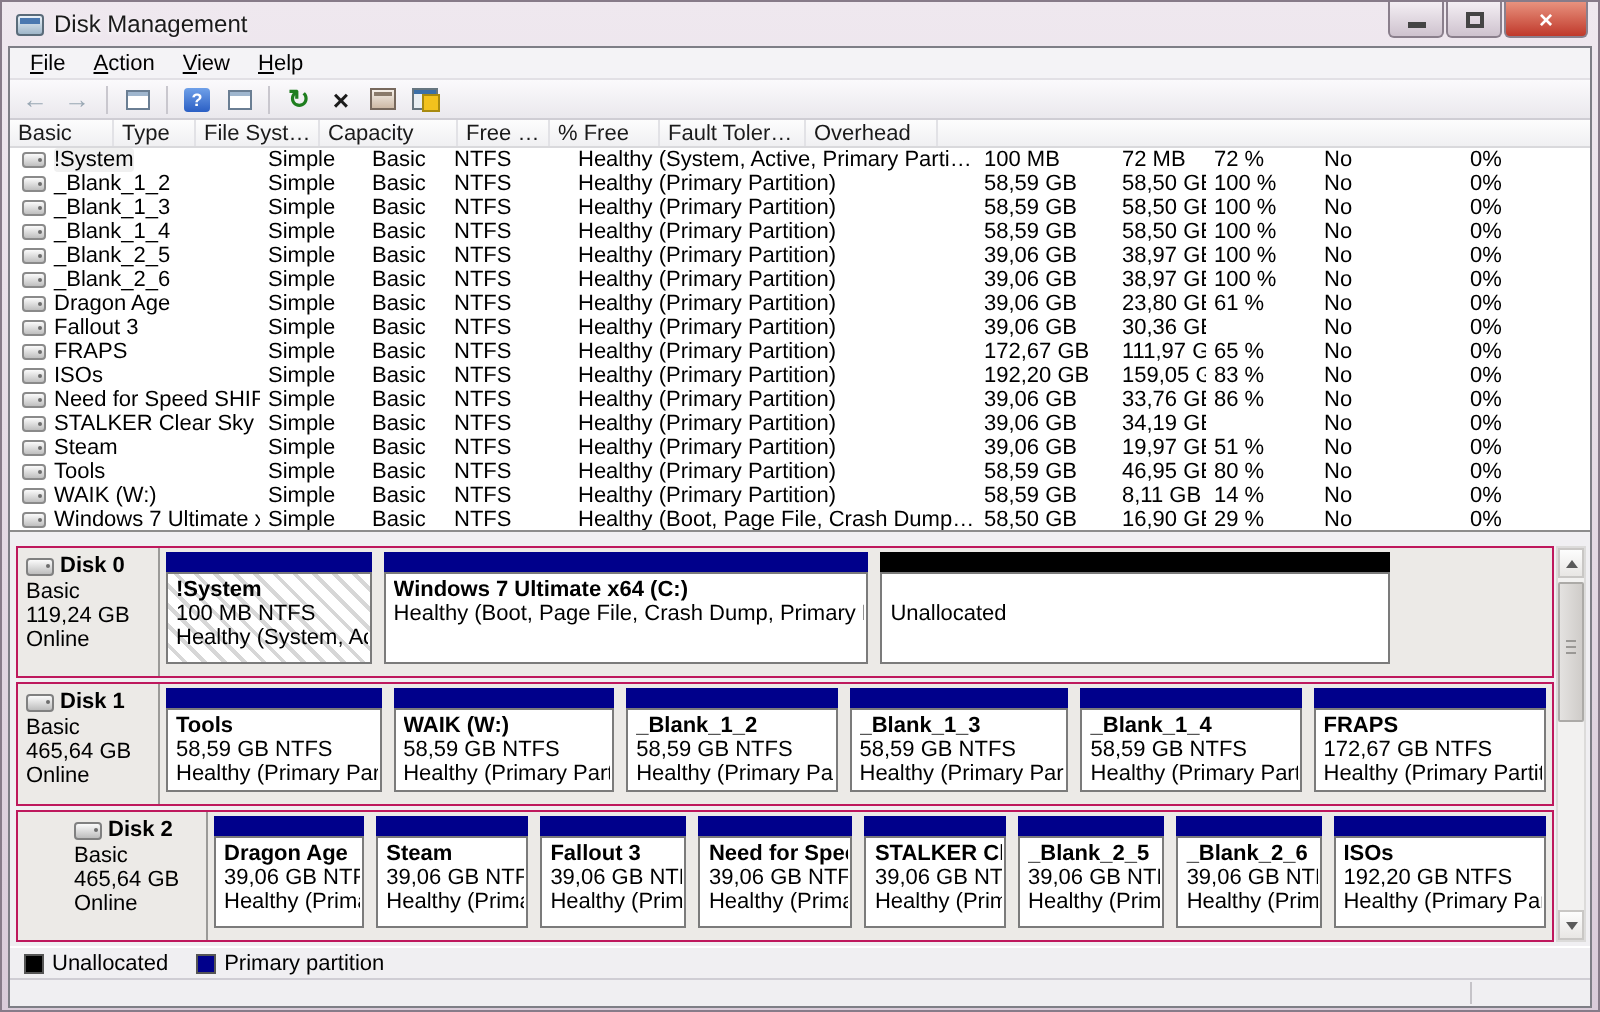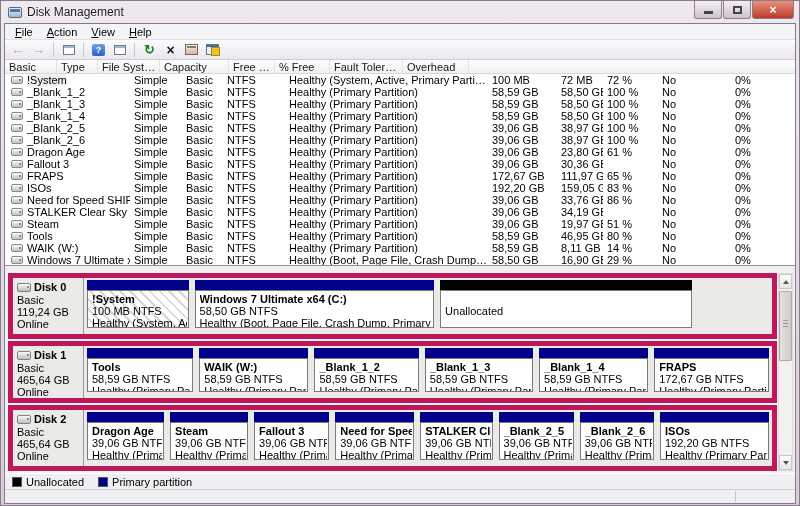--- a/index.html
+++ b/index.html
@@ -58,21 +58,21 @@
   .vol-cell { display:flex; align-items:center; }
   .vol-label.hilite { background:#F0F0F0; border-radius:2px; }
   .vol-icon { flex:0 0 12px; width:12px; height:8px; margin:0 4px 0 2px;
               border:1px solid #8A8A8A; border-radius:2px; background:linear-gradient(#FBFBFB,#BFBFBF); position:relative; }
   .vol-icon::after { content:""; position:absolute; right:1px; top:2px; width:2px; height:2px; background:#6d6d6d; border-radius:50%; }
 
   .splitter { height:5px; background:#F0EFF2; }
 
   
   .diskpane { height:202px; position:relative; background:#F0EFF2; padding:2px 18px 2px 3px; }
-  .band { border:5px solid #be185d; background:#ECEAE7; display:flex; margin-bottom:2px; }
+  .band { border:1px solid #be185d; background:#ECEAE7; display:flex; margin-bottom:2px; }
   .band-header { width:71px; flex:0 0 71px; border-right:1px solid #9B9A98; padding:3px 3px 0 4px; }
   .disk-title { display:flex; align-items:center; font-weight:bold; margin-bottom:1px; }
   .disk-icon { width:14px; height:9px; border:1px solid #808080; border-radius:2px; background:linear-gradient(#FBFBFB,#BDBDBD); margin-right:3px; position:relative; }
   .disk-icon::after { content:""; position:absolute; right:1px; top:2px; width:2px; height:2px; background:#6d6d6d; border-radius:50%; }
   .disk-line { line-height:12px; white-space:nowrap; overflow:hidden; }
   .parts { flex:1; display:flex; gap:6px; padding:2px 3px 6px 3px; overflow:hidden; }
   .part { display:flex; flex-direction:column; min-width:0; }
   .part-bar { height:10px; background:#00008B; flex:0 0 10px; }
   .part-bar.unalloc { background:#000; }
   .part-body { flex:1; border:1px solid #7B7B7B; background:#fff; padding:2px 1px 0 4px; overflow:hidden; }
@@ -436,21 +436,20 @@
                 <div class="part-body hatched">
                   <div class="p-line p-name">!System</div>
                   <div class="p-line">100 MB NTFS</div>
                   <div class="p-line">Healthy (System, Active, Primary Partition)</div>
                 </div>
               </div>
               <div class="part" style="flex: 250 1 0px;">
                 <div class="part-bar"></div>
                 <div class="part-body">
                   <div class="p-line p-name">Windows 7 Ultimate x64  (C:)</div>
-                  <div class="p-line">58,50 GB NTFS</div>
                   <div class="p-line">Healthy (Boot, Page File, Crash Dump, Primary Partition)</div>
                 </div>
               </div>
               <div class="part" style="flex: 263 1 0px;">
                 <div class="part-bar unalloc"></div>
                 <div class="part-body">
                   <div class="p-line p-name"></div>
                   <div class="p-line">Unallocated</div>
                 </div>
               </div>
@@ -511,21 +510,21 @@
               <div class="part" style="flex: 121 1 0px;">
                 <div class="part-bar"></div>
                 <div class="part-body">
                   <div class="p-line p-name">FRAPS</div>
                   <div class="p-line">172,67 GB NTFS</div>
                   <div class="p-line">Healthy (Primary Partition)</div>
                 </div>
               </div>
             </div>
           </div>
-          <div class="band" style="height: 66px;">
+          <div class="band" style="height: 66px; padding-left: 24px;">
             <div class="band-header">
               <div class="disk-title">
                 <div class="disk-icon"></div>
                 <div>Disk 2</div>
               </div>
               <div class="disk-line">Basic</div>
               <div class="disk-line">465,64 GB</div>
               <div class="disk-line">Online</div>
             </div>
             <div class="parts">

